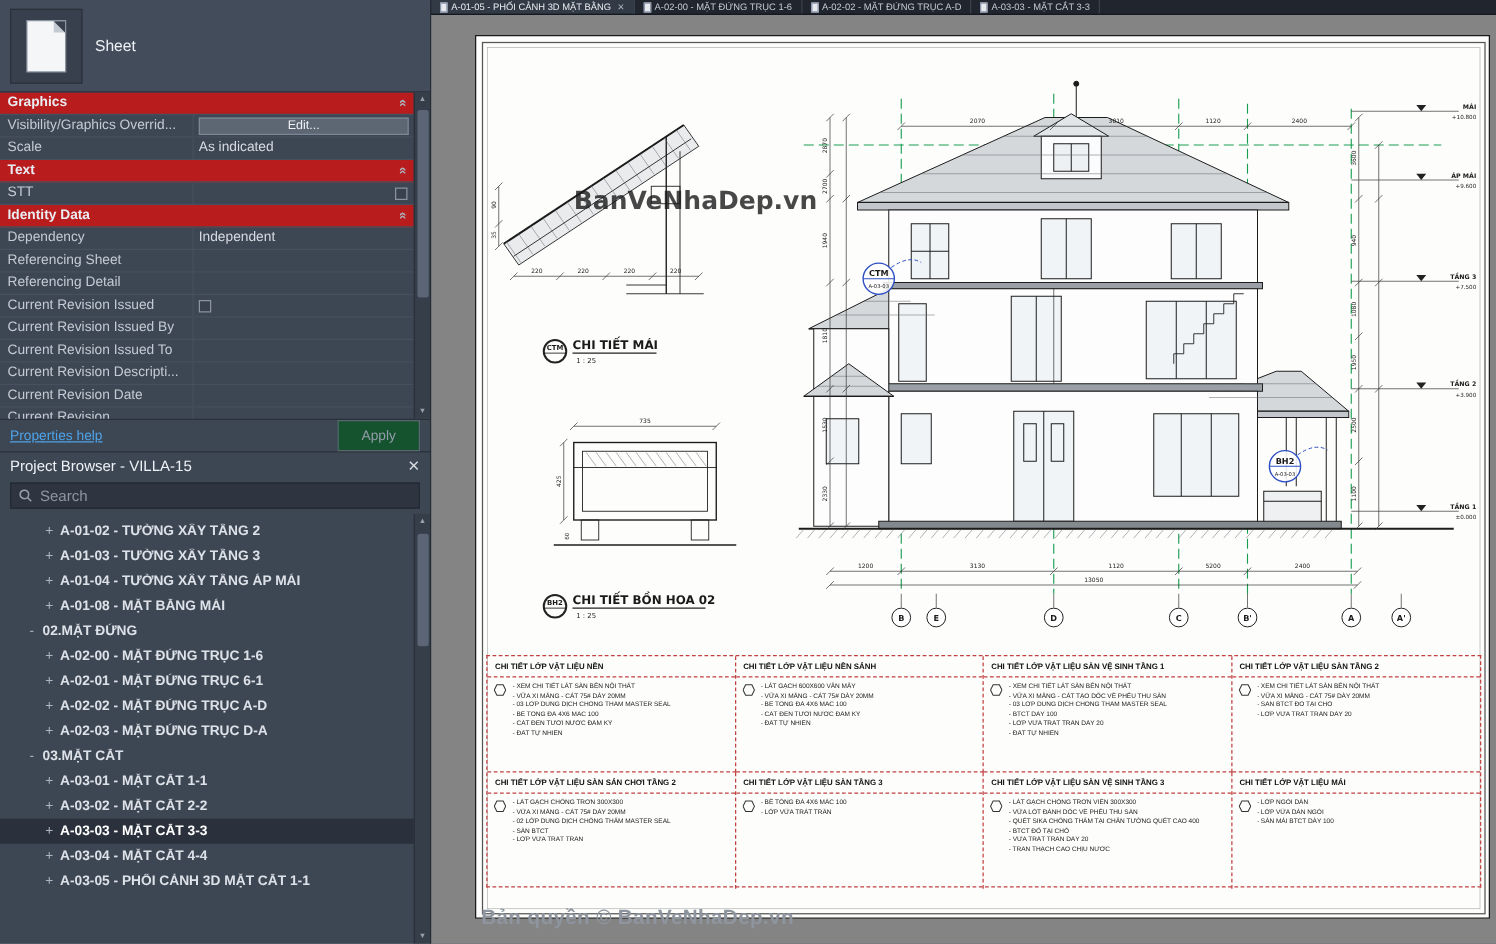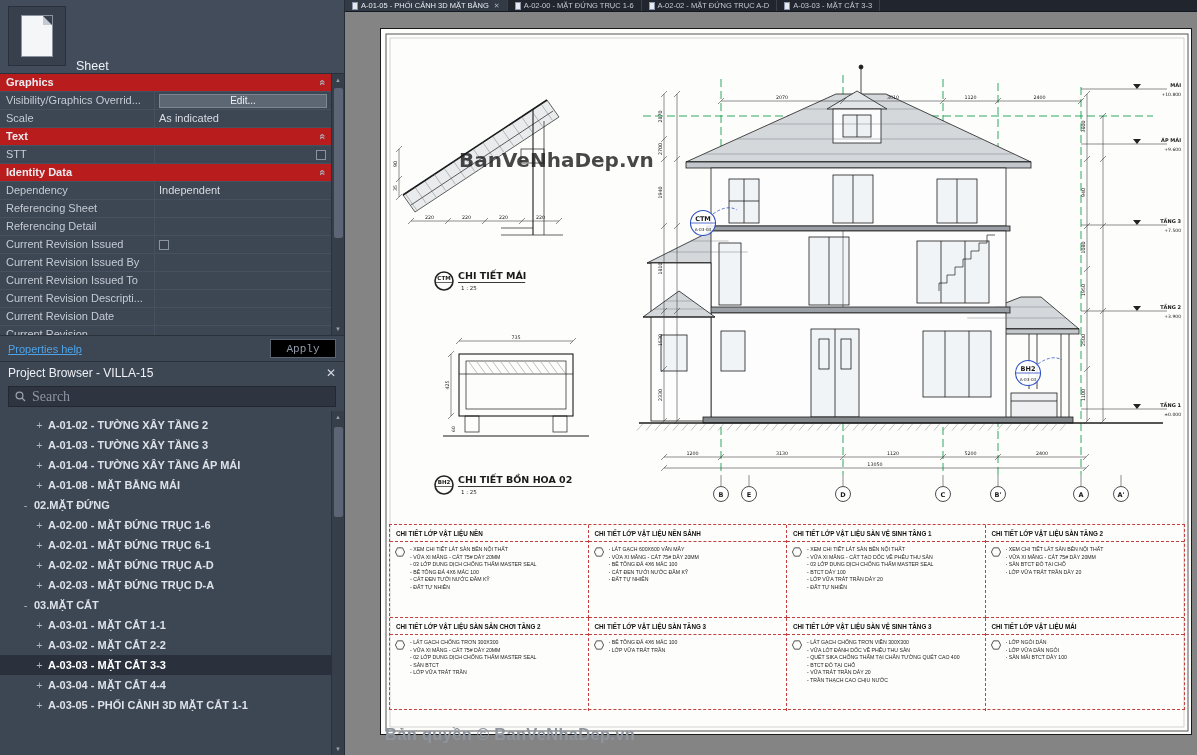--- a/index.html
+++ b/index.html
@@ -2,21 +2,21 @@
 <html><head>
 <meta charset="utf-8">
 <style>
   *{margin:0;padding:0;box-sizing:border-box}
   html,body{width:1197px;height:755px;overflow:hidden}
   body{font-family:"Liberation Sans","DejaVu Sans",sans-serif;background:#3d4653}
   .app{display:flex;width:1197px;height:755px}
 
   
   .left-panel{width:345px;min-width:345px;background:#3d4653;color:#ccd2da;display:flex;flex-direction:column;border-right:1px solid #262c35;font-size:11px}
-  .type-selector{height:74px;background:#434c5a;border-bottom:1px solid #2b313b;display:flex;align-items:flex-end}
+  .type-selector{height:74px;background:#434c5a;border-bottom:1px solid #2b313b;display:flex;align-items:center}
   .type-icon-slot{width:58px;height:60px;margin:7px 10px 7px 8px;background:#38404d;border:1px solid #2b313b;display:flex;align-items:center;justify-content:center}
   .page-icon{width:30px;height:40px;background:#f4f6f8;position:relative;box-shadow:0 0 0 1px #8a93a0}
   .page-icon::after{content:"";position:absolute;right:0;top:0;width:0;height:0;border-style:solid;border-width:0 9px 9px 0;border-color:#38404d #38404d #c4cad2 #c4cad2}
   .type-label{font-size:12.5px;color:#eef1f5}
   .instance-row{height:26px;display:flex;border-bottom:1px solid #2b313b;background:#3d4653}
   .instance-select{flex:1;display:flex;align-items:center;padding:0 7px;color:#e7eaef;border-right:1px solid #2b313b;cursor:default}
   .instance-select .chev{margin-left:auto;color:#aeb6c1;font-size:10px}
   .edit-type{width:86px;display:flex;align-items:center;justify-content:center;gap:5px;color:#e0e4ea;background:transparent;border:none;font-size:11px;font-family:inherit}
   .edit-type .et-icon{color:#9fb6d8;font-size:11px}
   .prop-grid{height:262px;overflow:hidden;position:relative;padding-right:13px;border-bottom:1px solid #2b313b}
@@ -26,25 +26,25 @@
   .prow.psec{background:#b91c1c;font-weight:bold;color:#e9edf2;padding:0 6px;display:flex}
   .prow.psec .sec-ch{margin-left:auto;display:inline-block;transform:rotate(90deg);color:#aab3bf;font-size:11px}
   .edit-btn{height:14px;width:100%;background:#5d6673;border:1px solid #7c8795;color:#eef1f5;font-size:10px;font-family:inherit;line-height:11px}
   .pcheck{width:10px;height:10px;border:1px solid #8a93a0;background:#39414e;display:inline-block}
   .pcheck.right{margin-left:auto;margin-right:1px}
   .vscroll{position:absolute;right:0;top:0;bottom:0;width:13px;background:#363e4a;border-left:1px solid #2b313b;display:flex;flex-direction:column;align-items:center}
   .vs-arrow{height:12px;line-height:12px;font-size:6px;color:#97a0ac;width:100%;text-align:center}
   .vs-thumb{width:9px;background:#5b6575;border-radius:2px}
   .prop-footer{height:26px;display:flex;align-items:center;padding:0 8px;border-bottom:1px solid #2b313b}
   .help-link{color:#4ea3e8;text-decoration:underline;cursor:pointer}
-  .apply-btn{margin-left:auto;width:66px;height:19px;background:#000000;border:1px solid #5a6472;color:#939caa;font-size:11px;font-family:Liberation Mono, monospace}
+  .apply-btn{margin-left:auto;width:66px;height:25px;background:#14532d;border:1px solid #5a6472;color:#939caa;font-size:11px;font-family:Liberation Sans, sans-serif}
   .browser-header{height:22px;display:flex;align-items:center;padding:0 8px;color:#eef1f5;font-size:12px}
   .close-x{margin-left:auto;color:#d4d9e0;font-size:12px;cursor:pointer}
   .search-box{margin:2px 8px 4px 8px;height:21px;background:#2e3540;border:1px solid #232932;display:flex;align-items:center;padding:0 6px;gap:6px}
-  .search-box input{flex:1;background:transparent;border:none;outline:none;color:#cfd4db;font-size:14px;font-family:Liberation Serif, serif}
+  .search-box input{flex:1;background:transparent;border:none;outline:none;color:#cfd4db;font-size:12px;font-family:Liberation Sans, sans-serif}
   .search-box input::placeholder{color:#8d96a2}
   .tree{flex:1;position:relative;overflow:hidden;padding:4px 13px 0 0}
   .tree-row{display:flex;align-items:center;height:20px;white-space:nowrap;font-weight:600;color:#dde1e8;cursor:default}
   .tree-row .exp{width:11px;text-align:center;color:#aeb6c0;margin-right:3px;font-weight:normal}
   .tree-row .tlabel{overflow:hidden;text-overflow:ellipsis}
   .tree-row.selected{background:#2a313c;color:#fff}
 
   
   .main{flex:1;display:flex;flex-direction:column;min-width:0}
   .view-tabs{height:12px;background:#21262e;display:flex;overflow:hidden;border-bottom:1px solid #141820}

